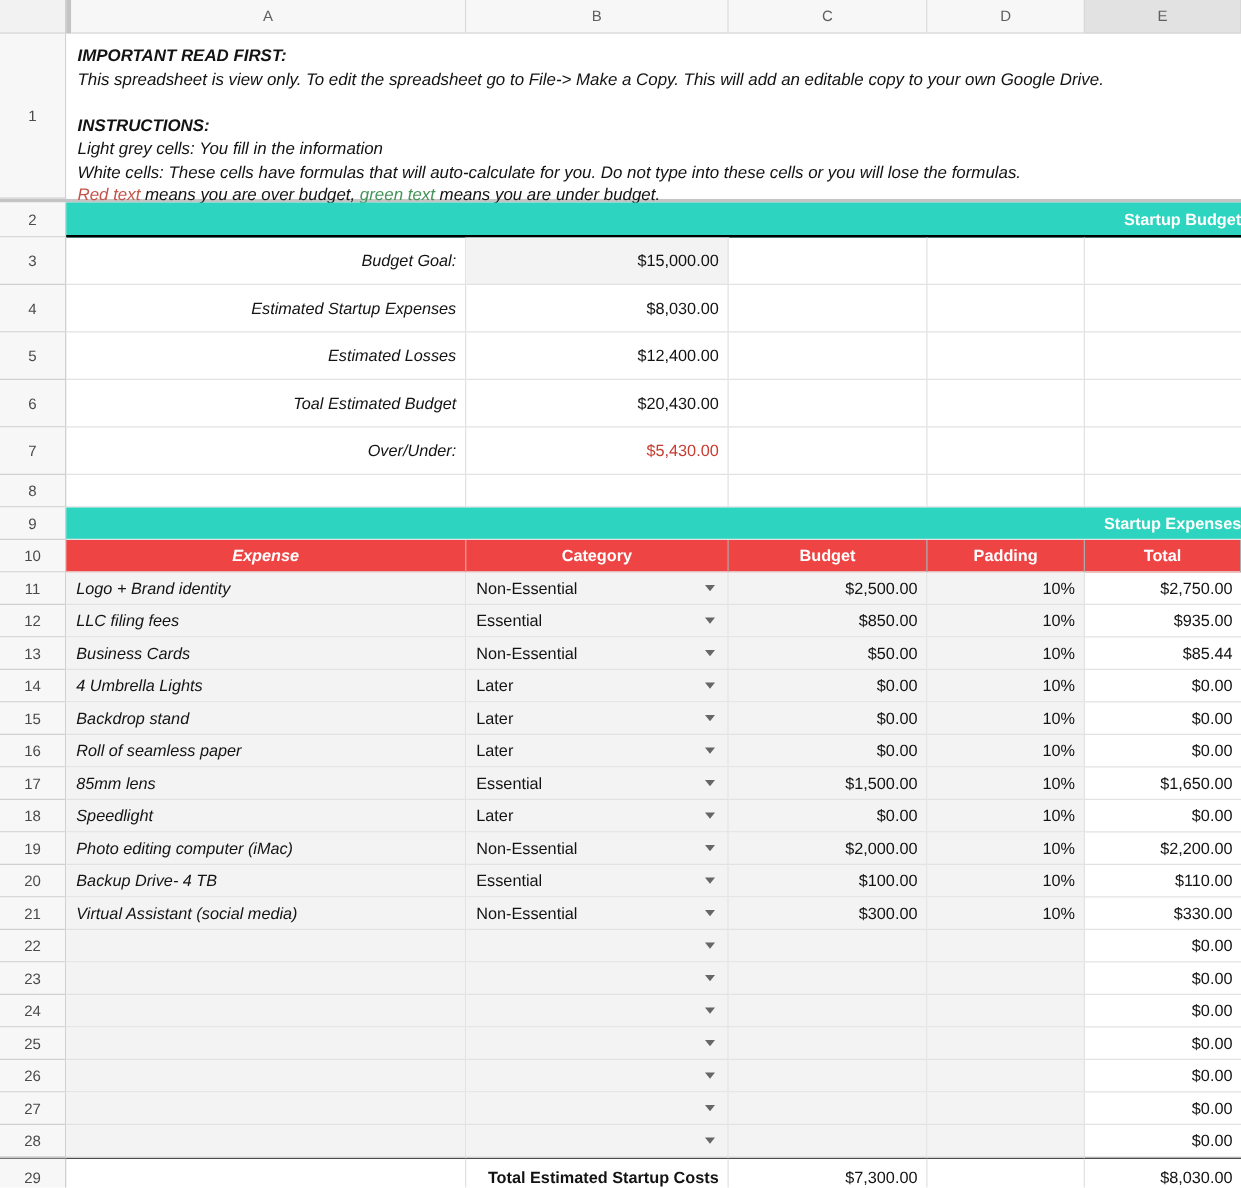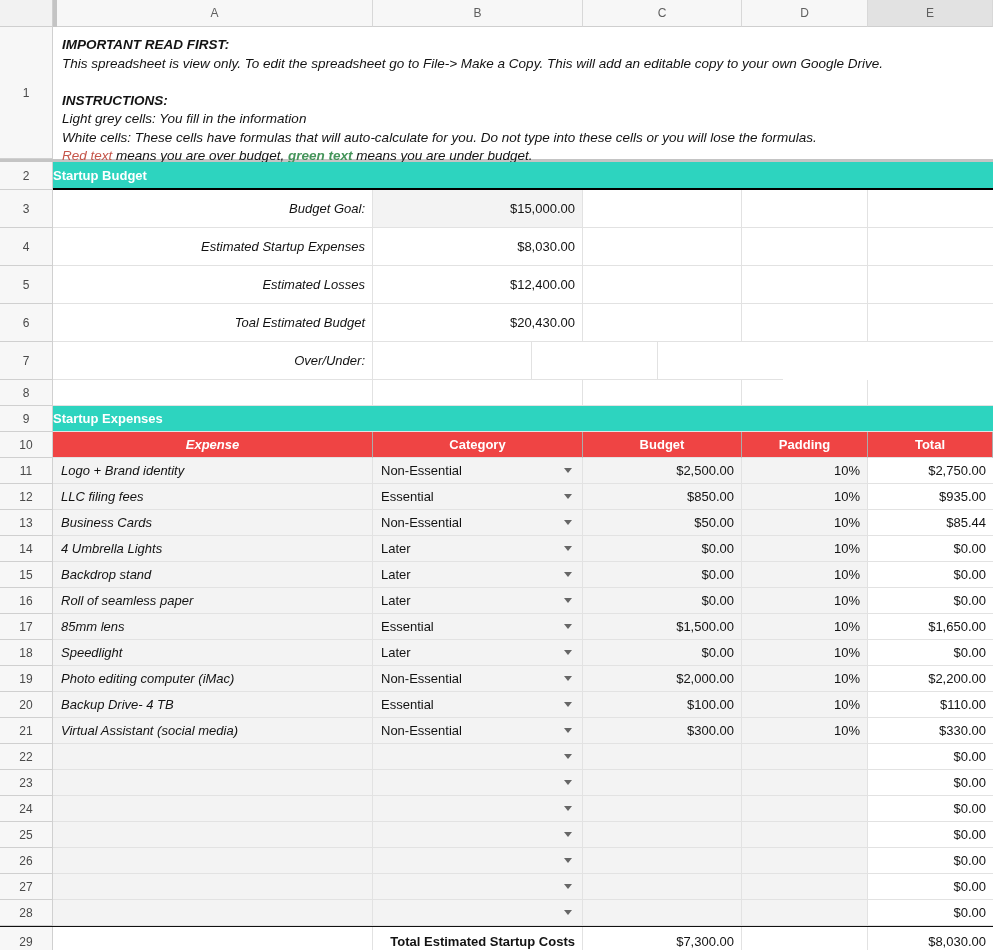--- a/index.html
+++ b/index.html
@@ -32,31 +32,31 @@
   .cc{width:159px; flex:0 0 159px;}
   .cd{width:126px; flex:0 0 126px;}
   .ce{width:125px; flex:0 0 125px; border-right:none;}
   .right{ justify-content:flex-end; padding-right:7px; }
   .shaded{ background:#f3f3f3; }
   .neg{ color:#c73c30; }
   .bold{ font-weight:bold; }
 
   
   .merged { width:940px; flex:0 0 940px; height:100%; display:flex; align-items:center;
-            justify-content:flex-start; border-bottom:1px solid #e2e2e2; }
+            justify-content:flex-end; border-bottom:1px solid #e2e2e2; }
   .teal { background:#2dd4bf; color:#fff; font-weight:bold; }
   .teal-black-border { border-bottom:2px solid #000; }
 
   
   .instr { width:940px; flex:0 0 940px; padding:9px 10px 0 9px; background:#fff;
            font-style:italic; font-size:13.5px; line-height:18.5px; display:block; }
   .instr .hline{ font-weight:bold; }
   .instr .spacer{ height:18.5px; }
   .red-txt{ color:#c5554a; }
-  .green-txt{ color:#44945a;font-weight:bold; }
+  .green-txt{ color:#44945a; }
   .freeze-bar { width:993px; height:3px; background:#c4c4c4; }
 
   
   .ghead { background:#ef4444; color:#fff; justify-content:center; padding:0;
            border-right:1px solid #ababab; border-bottom:1px solid #e2e2e2; }
 
   
   .cat-wrap { flex:1; display:flex; align-items:center; justify-content:space-between;
               padding-right:10px; height:100%;gap:16px; }
   .dd { width:0; height:0; border-left:4.5px solid transparent;
@@ -131,20 +131,21 @@
     <div class="gutter">6</div>
     <div class="cell ca right">Toal Estimated Budget</div>
     <div class="cell cb right">$20,430.00</div>
     <div class="cell cc"></div>
     <div class="cell cd"></div>
     <div class="cell ce"></div>
   </div>
   <div class="row r38">
     <div class="gutter">7</div>
     <div class="cell ca right">Over/Under:</div>
+    <div class="cell cb right neg">$5,430.00</div>
     <div class="cell cc"></div>
     <div class="cell cd"></div>
     <div class="cell ce"></div>
   </div>
 
   <div class="row r26">
     <div class="gutter">8</div>
     <div class="cell ca"></div>
     <div class="cell cb"></div>
     <div class="cell cc"></div>

